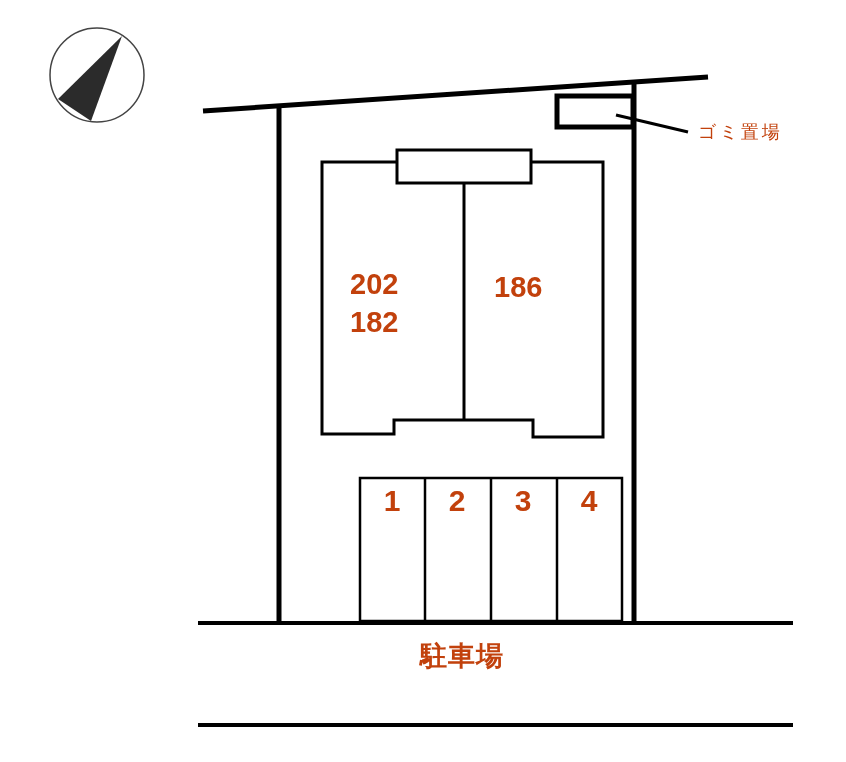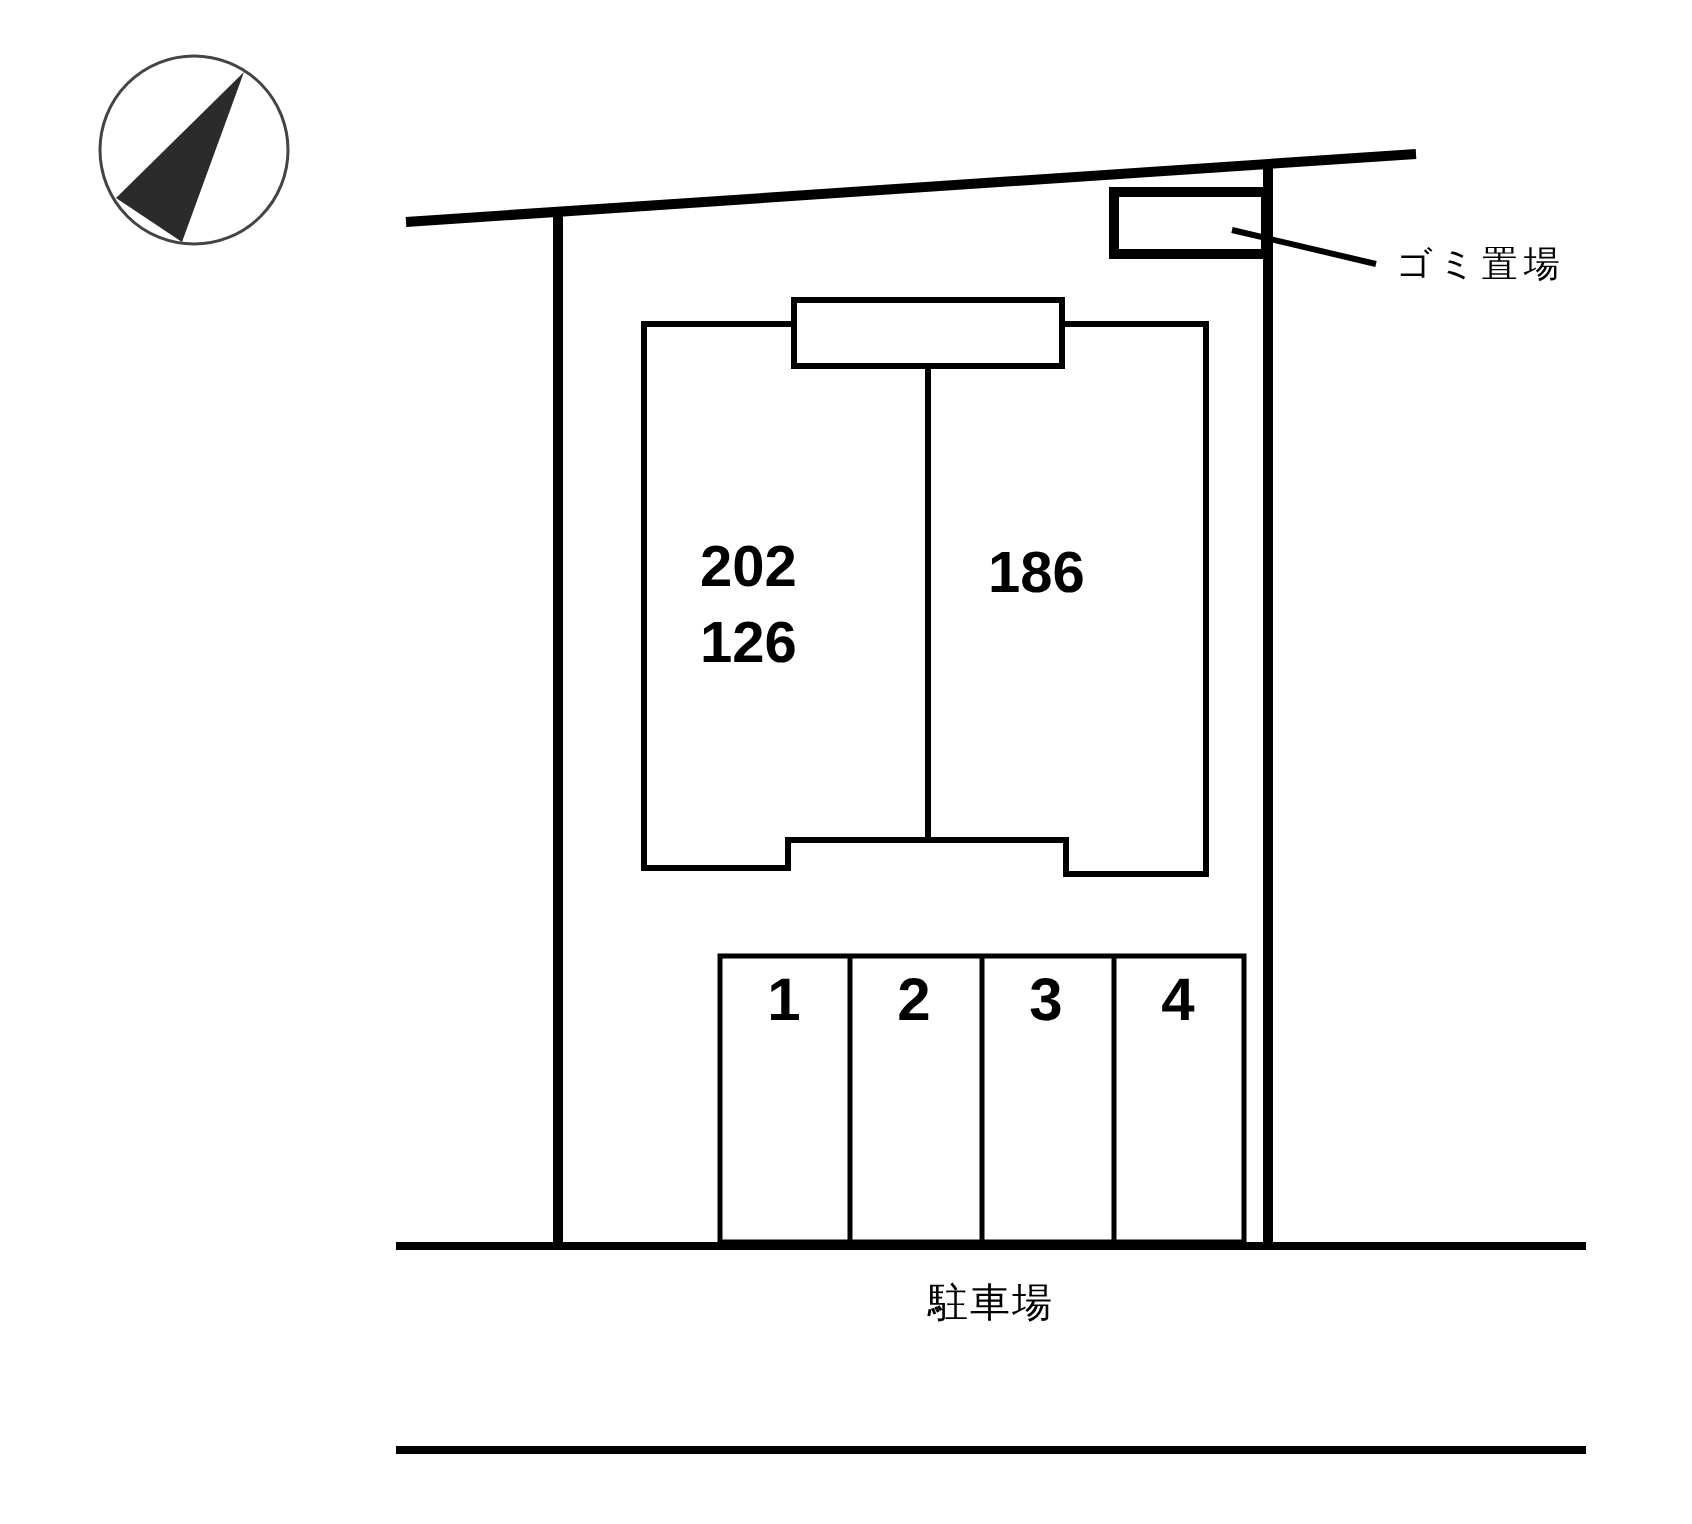--- a/index.html
+++ b/index.html
@@ -1,23 +1,23 @@
 <!DOCTYPE html>
 <html><head>
 <meta charset="utf-8">
 <style>
   html, body { margin: 0; padding: 0; background: #ffffff; }
   body { width: 846px; height: 762px; position: relative; overflow: hidden;
          font-family: "DejaVu Sans", "Liberation Sans", sans-serif; }
   svg { position: absolute; left: 0; top: 0; }
-  .lbl { position: absolute; color: #000000; white-space: nowrap; }
+  .lbl { position: absolute; color: #c2410c; white-space: nowrap; }
   .unit { font-family: "Liberation Sans", sans-serif; font-weight: bold; font-size: 29px; line-height: 38px; text-align: left; width: 80px; }
   .slot { font-family: "Liberation Sans", sans-serif; font-weight: bold; font-size: 30px; width: 64px; text-align: center; }
   .garbage { font-size: 18px; letter-spacing: 3px; }
-  .parking { font-size: 20px; font-weight: normal; letter-spacing: 1px; margin-left: 44px; }
+  .parking { font-size: 27px; font-weight: bold; letter-spacing: 1px; }
 </style>
 </head>
 <body>
 
 <svg width="846" height="762" viewBox="0 0 846 762">
 
   <g>
     <circle cx="97" cy="75" r="47" fill="#fff" stroke="#444" stroke-width="1.5"></circle>
     <polygon points="122,36 58,99 91,121" fill="#2b2b2b"></polygon>
   </g>
@@ -42,21 +42,21 @@
   <g fill="none" stroke="#000" stroke-width="2.5">
     <rect x="360" y="478" width="262" height="143"></rect>
     <line x1="425" y1="478" x2="425" y2="621"></line>
     <line x1="491" y1="478" x2="491" y2="621"></line>
     <line x1="557" y1="478" x2="557" y2="621"></line>
   </g>
 </svg>
 
 <div class="lbl unit" style="left:350px; top:265px;">
   <div>202</div>
-  <div>126</div>
+  <div>182</div>
 </div>
 <div class="lbl unit" style="left:494px; top:268px;">
   <div>186</div>
 </div>
 
 <div class="lbl garbage" style="left:698px; top:120px;">ゴミ置場</div>
 
 <div class="lbl slot" style="left:360px; top:484px;">1</div>
 <div class="lbl slot" style="left:425px; top:484px;">2</div>
 <div class="lbl slot" style="left:491px; top:484px;">3</div>

